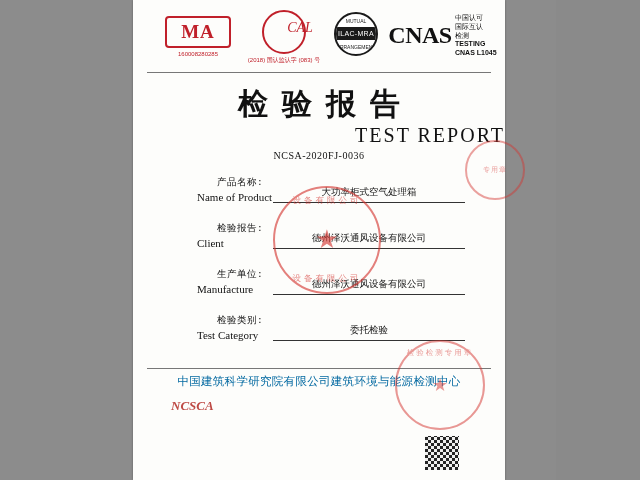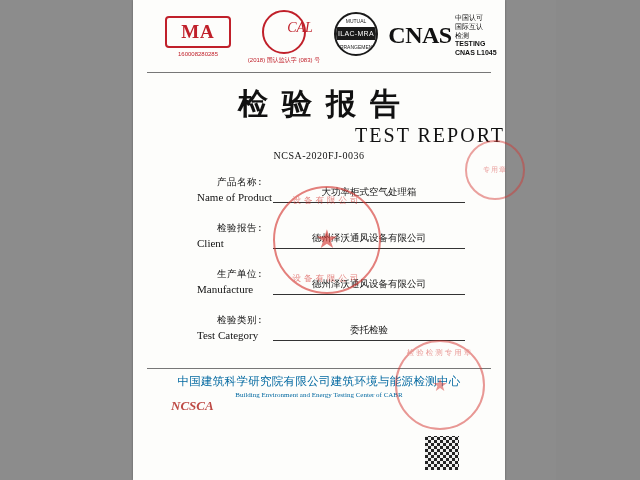--- a/index.html
+++ b/index.html
@@ -507,21 +507,20 @@
         <div class="value">委托检验</div>
         <div class="rule"></div>
       </div>
 
     </div>
 
     <div class="hr-bot"></div>
 
     <div class="footer">
       <div class="f-cn1">中国建筑科学研究院有限公司建筑环境与能源检测中心</div>
-      <div class="f-en1">Building Environment and Energy Testing Center of CABR</div>
     </div>
 
     <div class="ncsca">NCSCA</div>
 
     <div class="qr"></div>
 
     <div class="seal seal-main">
       <div class="ring-text">设备有限公司</div>
       <div class="star">★</div>
       <div class="ring-text-b">设备有限公司</div>

